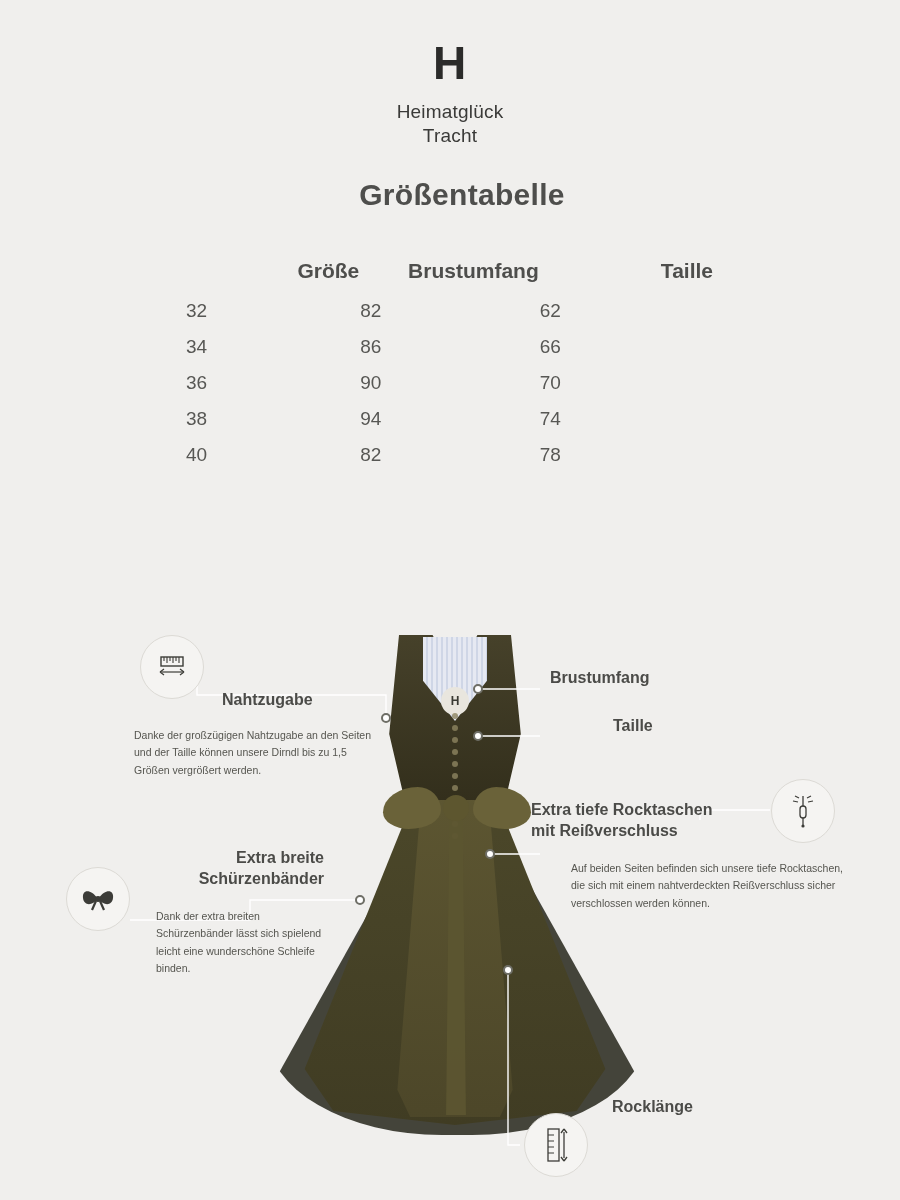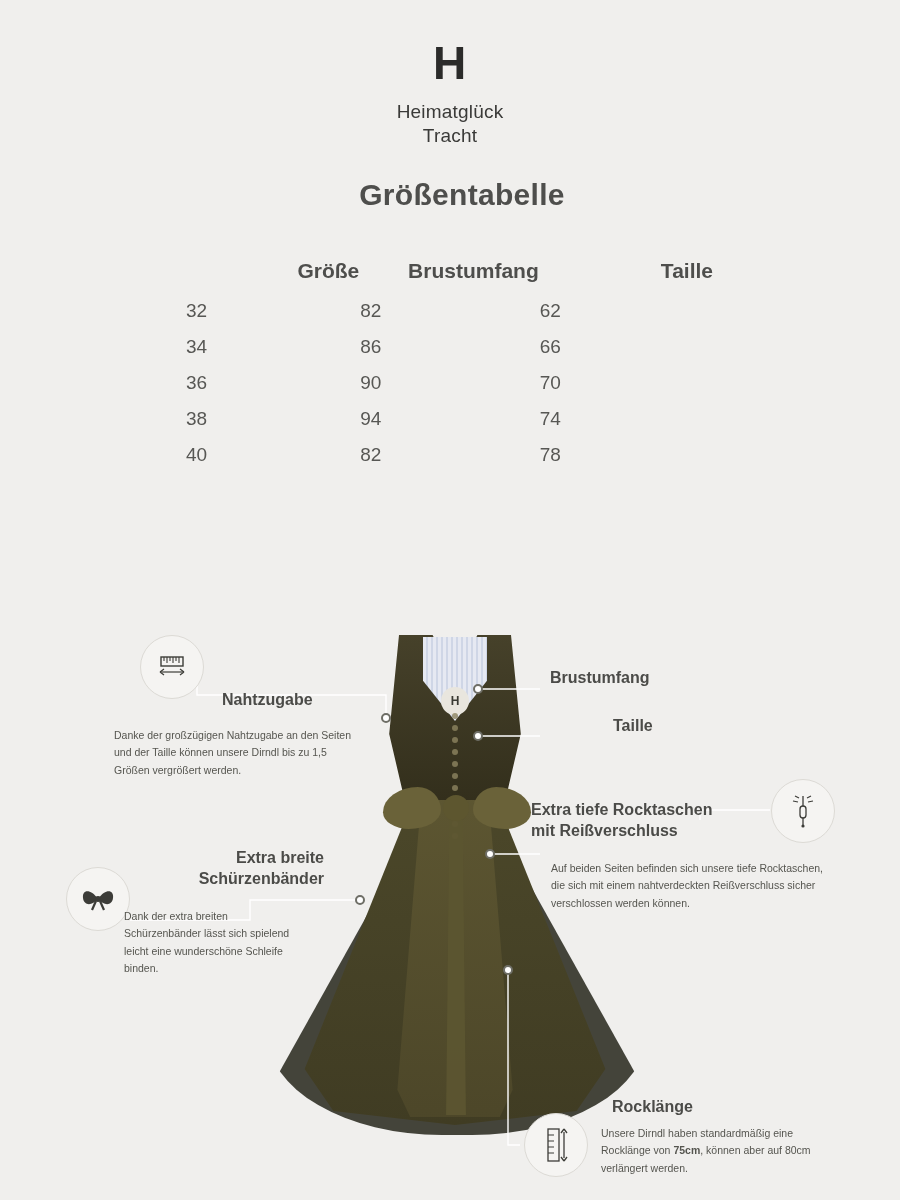--- a/index.html
+++ b/index.html
@@ -225,20 +225,21 @@
     font-size: 16px;
     font-weight: bold;
     color: #4b4b48;
     line-height: 1.3;
   }
   .callout-body {
     position: absolute;
     font-size: 10.5px;
     color: #55554f;
     line-height: 1.65;
+    margin-left: 20px;
   }
   .callout-body b { font-weight: bold; }
 
   .icon-circle {
     position: absolute;
     width: 62px;
     height: 62px;
     border-radius: 50%;
     background: #f5f4f2;
     border: 1px solid #dcdad5;
@@ -399,31 +400,28 @@
         <path d="M18 13 C10 2, 2 4, 3 12 C4 20, 12 20, 18 13 Z" fill="#3c3c38"></path>
         <path d="M18 13 C26 2, 34 4, 33 12 C32 20, 24 20, 18 13 Z" fill="#3c3c38"></path>
         <circle cx="18" cy="13" r="3" fill="#3c3c38"></circle>
         <path d="M16 15 l-4 9 M20 15 l4 9" stroke="#3c3c38" stroke-width="2.2" fill="none"></path>
       </svg>
     </div>
     <div class="callout-title" style="left:104px; top:288px; width:220px; text-align:right;">
       <div>Extra breite</div>
       <div>Schürzenbänder</div>
     </div>
-    <div class="callout-body" style="left:124px; top:348px; width:180px;">Dank der extra breiten Schürzenbänder lässt sich spielend leicht eine wunderschöne Schleife binden.</div>
+    <div class="callout-body" style="left:136px; top:348px; width:180px;">Dank der extra breiten Schürzenbänder lässt sich spielend leicht eine wunderschöne Schleife binden.</div>
     <div class="dot" style="left:355px; top:335px;"></div>
 
     <div class="icon-circle" style="left:524px; top:553px;">
       <svg width="26" height="38" viewBox="0 0 26 38">
         <rect x="5" y="3" width="11" height="32" fill="none" stroke="#3c3c38" stroke-width="1.3"></rect>
         <path d="M5 9 h6 M5 15 h6 M5 21 h6 M5 27 h6" stroke="#3c3c38" stroke-width="1.1"></path>
         <path d="M21 6 v26" stroke="#3c3c38" stroke-width="1.3"></path>
         <path d="M21 3 l-3 4 M21 3 l3 4 M21 35 l-3 -4 M21 35 l3 -4" stroke="#3c3c38" stroke-width="1.3" fill="none"></path>
       </svg>
     </div>
     <div class="callout-title" style="left:601px; top:537px;margin-left:11px;">Rocklänge</div>
-    <div class="callout-body" style="left:601px; top:565px; width:235px;">
-      <span>Unsere Dirndl haben standardmäßig eine Rocklänge von </span><b>75cm</b><span>, können aber auf 80cm verlängert werden.</span>
-    </div>
     <div class="dot" style="left:503px; top:405px;"></div>
 
   </div>
 </div>
 
 </body></html>

